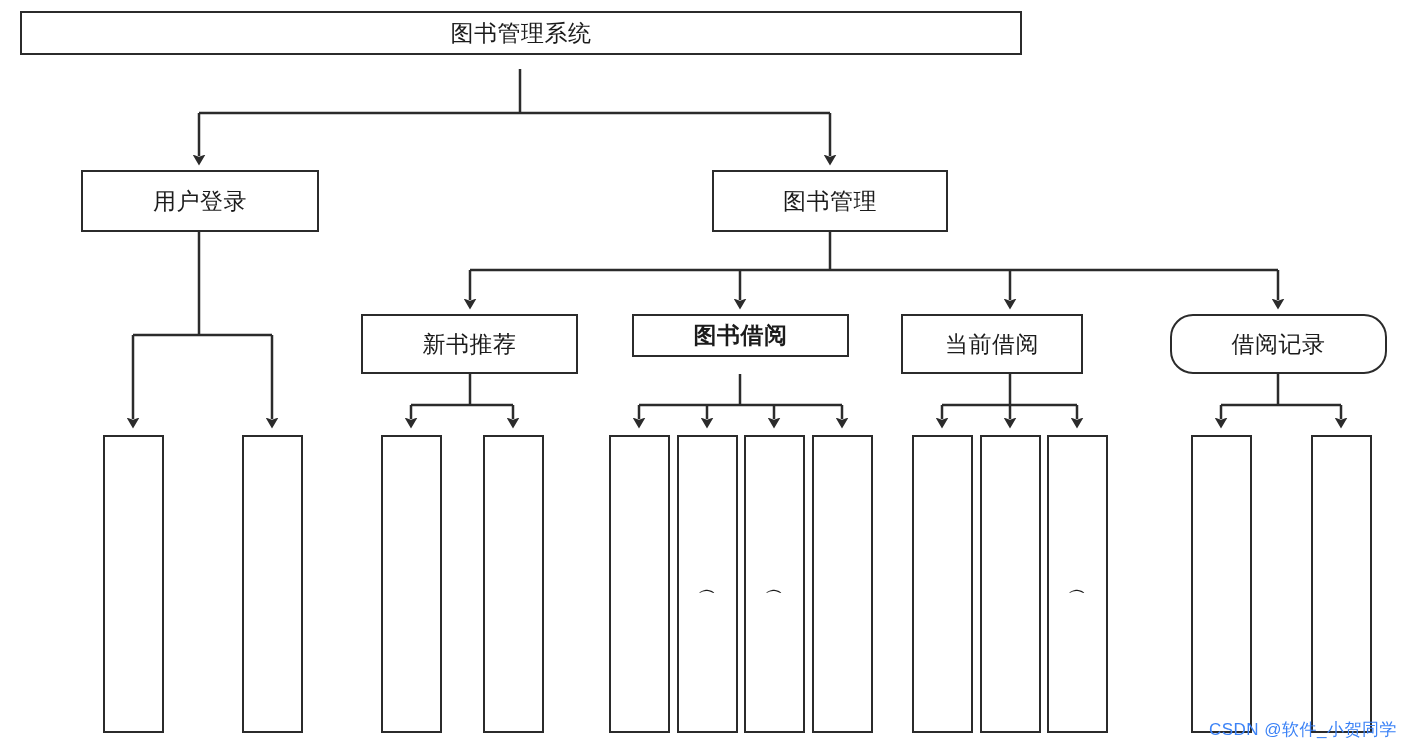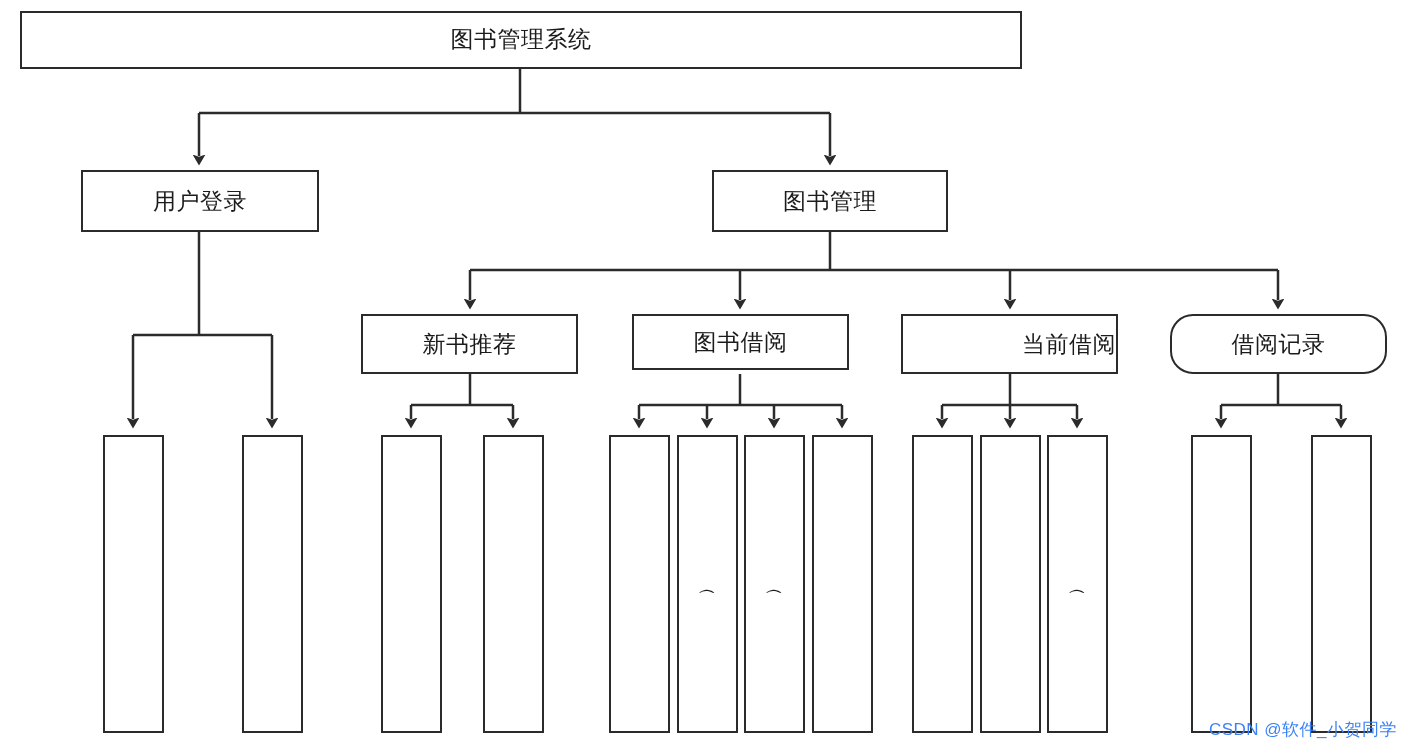--- a/index.html
+++ b/index.html
@@ -120,38 +120,38 @@
       <path d="M1010,405 L1010,419" marker-end="url(#arr)"></path>
       <path d="M1077,405 L1077,419" marker-end="url(#arr)"></path>
 
       <path d="M1278,374 L1278,405"></path>
       <path d="M1221,405 L1341,405"></path>
       <path d="M1221,405 L1221,419" marker-end="url(#arr)"></path>
       <path d="M1341,405 L1341,419" marker-end="url(#arr)"></path>
     </g>
   </svg>
 
-  <div class="node root" style="left:20px; top:11px; width:1002px; height:58px;font-family:Liberation Serif, serif;">
+  <div class="node root" style="left:20px; top:11px; width:1002px; height:44px;">
     <span class="label">图书管理系统</span>
   </div>
 
   <div class="node horiz" style="left:81px; top:170px; width:238px; height:62px;">
     <span class="label">用户登录</span>
   </div>
   <div class="node horiz" style="left:361px; top:314px; width:217px; height:60px;">
     <span class="label">新书推荐</span>
   </div>
 
   <div class="node horiz" style="left:712px; top:170px; width:236px; height:62px;">
     <span class="label">图书管理</span>
   </div>
-  <div class="node horiz" style="left:632px; top:314px; width:217px; height:56px;">
+  <div class="node horiz" style="left:632px; top:314px; width:217px; height:43px;font-weight:bold;">
     <span class="label">图书借阅</span>
   </div>
-  <div class="node horiz" style="left:901px; top:314px; width:217px; height:60px;justify-content:flex-end;">
+  <div class="node horiz" style="left:901px; top:314px; width:182px; height:60px;">
     <span class="label">当前借阅</span>
   </div>
   <div class="node horiz" style="left:1170px; top:314px; width:217px; height:60px;border-radius:23px;">
     <span class="label">借阅记录</span>
   </div>
 
   <div class="node leaf" style="left:103px; top:435px; width:61px; height:298px;">
     <span class="label">用户登录</span>
   </div>
   <div class="node leaf" style="left:242px; top:435px; width:61px; height:298px;">

